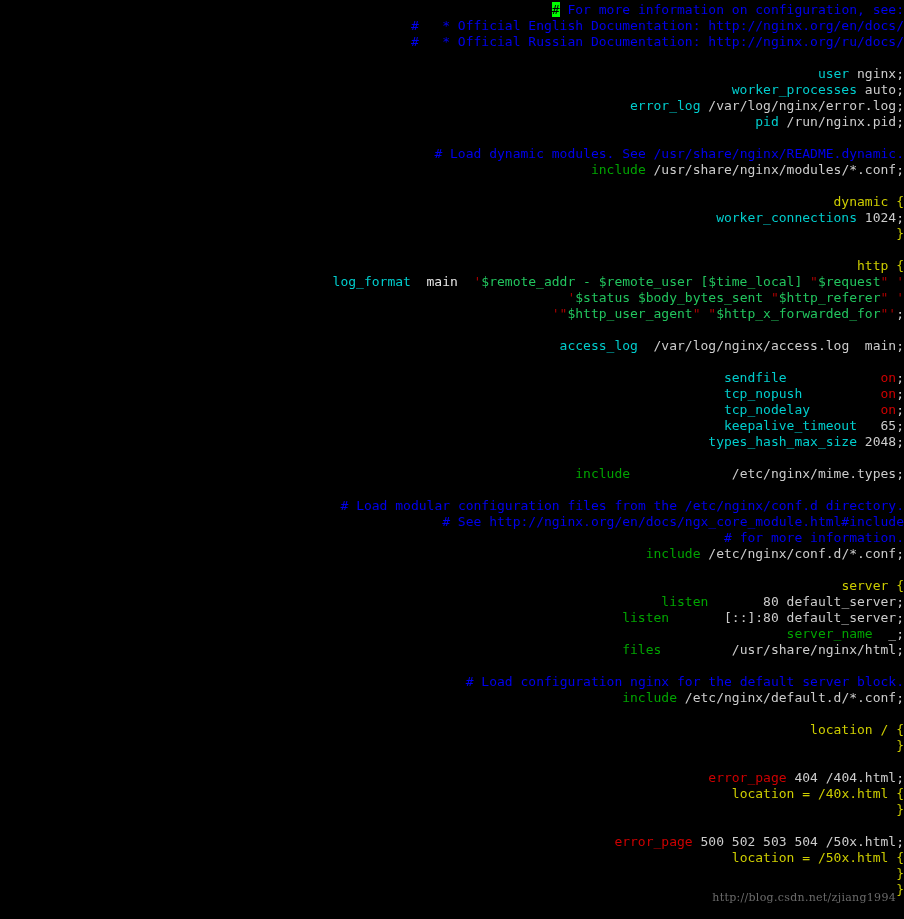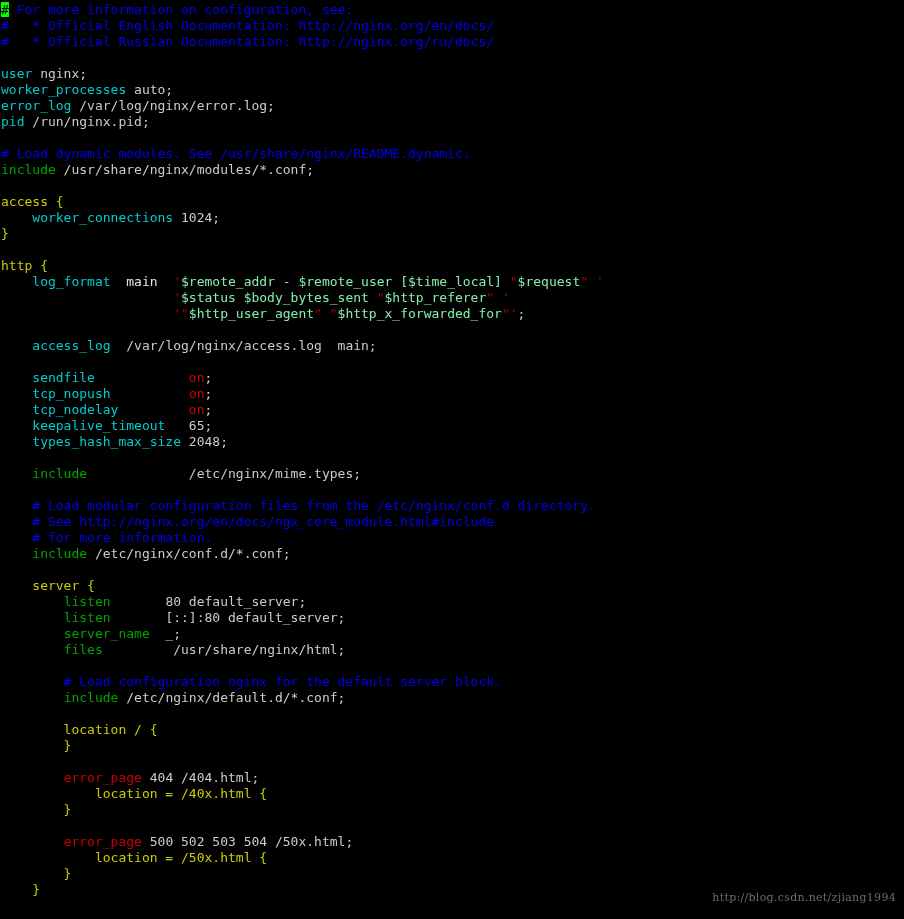--- a/index.html
+++ b/index.html
@@ -10,20 +10,21 @@
   #screen {
     position: relative;
     width: 904px;
     height: 919px;
     background: #000000;
     overflow: hidden;
     font-family: "DejaVu Sans Mono", "Liberation Mono", monospace;
     font-size: 13px;
     line-height: 16px;
     letter-spacing: 0px;
+    text-align: right;
   }
   #editor {
     position: absolute;
     left: 0;
     top: 0;
     width: 904px;
     padding: 2px 0 0 0;
     box-sizing: border-box;
   }
   .line {
@@ -34,21 +35,21 @@
     font-size: 13px;
     color: #cccccc;
     padding-left: 1px;
   }
   .tok { white-space: pre; }
   
   .c-comment  { color: #0000ee; }        
   .c-keyword  { color: #00cdcd; }        
   .c-green    { color: #00a400; }        
   .c-block    { color: #cdcd00; }        
-  .c-string   { color: #86efac; }        
+  .c-string   { color: #22c55e; }        
   .c-quote    { color: #aa0000; }        
   .c-value    { color: #cd0000; }        
   .c-errpage  { color: #cd0000; }        
   .c-plain    { color: #cccccc; }        
   .c-white    { color: #e6e6e6; }
   .cursor {
     background: #00ff00;
     color: #000000;
   }
   #watermark {
@@ -74,21 +75,21 @@
       <div class="line"><span class="tok c-comment">#   * Official Russian Documentation: http://nginx.org/ru/docs/</span></div>
       <div class="line"><span class="tok c-plain"></span></div>
       <div class="line"><span class="tok c-keyword">user</span><span class="tok c-plain"> nginx;</span></div>
       <div class="line"><span class="tok c-keyword">worker_processes</span><span class="tok c-plain"> auto;</span></div>
       <div class="line"><span class="tok c-keyword">error_log</span><span class="tok c-plain"> /var/log/nginx/error.log;</span></div>
       <div class="line"><span class="tok c-keyword">pid</span><span class="tok c-plain"> /run/nginx.pid;</span></div>
       <div class="line"><span class="tok c-plain"></span></div>
       <div class="line"><span class="tok c-comment"># Load dynamic modules. See /usr/share/nginx/README.dynamic.</span></div>
       <div class="line"><span class="tok c-green">include</span><span class="tok c-plain"> /usr/share/nginx/modules/*.conf;</span></div>
       <div class="line"><span class="tok c-plain"></span></div>
-      <div class="line"><span class="tok c-block">access {</span></div>
+      <div class="line"><span class="tok c-block">dynamic {</span></div>
       <div class="line"><span class="tok c-plain">    </span><span class="tok c-keyword">worker_connections</span><span class="tok c-plain"> 1024;</span></div>
       <div class="line"><span class="tok c-block">}</span></div>
       <div class="line"><span class="tok c-plain"></span></div>
       <div class="line"><span class="tok c-block">http {</span></div>
       <div class="line"><span class="tok c-plain">    </span><span class="tok c-keyword">log_format</span><span class="tok c-white">  main  </span><span class="tok c-quote">'</span><span class="tok c-string">$remote_addr - $remote_user [$time_local] </span><span class="tok c-quote">"</span><span class="tok c-string">$request</span><span class="tok c-quote">" '</span></div>
       <div class="line"><span class="tok c-plain">                      </span><span class="tok c-quote">'</span><span class="tok c-string">$status $body_bytes_sent </span><span class="tok c-quote">"</span><span class="tok c-string">$http_referer</span><span class="tok c-quote">" '</span></div>
       <div class="line"><span class="tok c-plain">                      </span><span class="tok c-quote">'"</span><span class="tok c-string">$http_user_agent</span><span class="tok c-quote">" "</span><span class="tok c-string">$http_x_forwarded_for</span><span class="tok c-quote">"'</span><span class="tok c-plain">;</span></div>
       <div class="line"><span class="tok c-plain"></span></div>
       <div class="line"><span class="tok c-plain">    </span><span class="tok c-keyword">access_log</span><span class="tok c-plain">  /var/log/nginx/access.log  main;</span></div>
       <div class="line"><span class="tok c-plain"></span></div>

